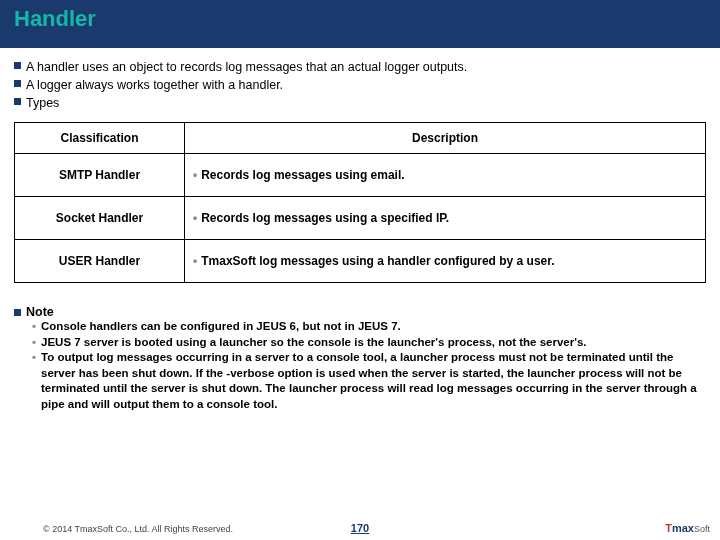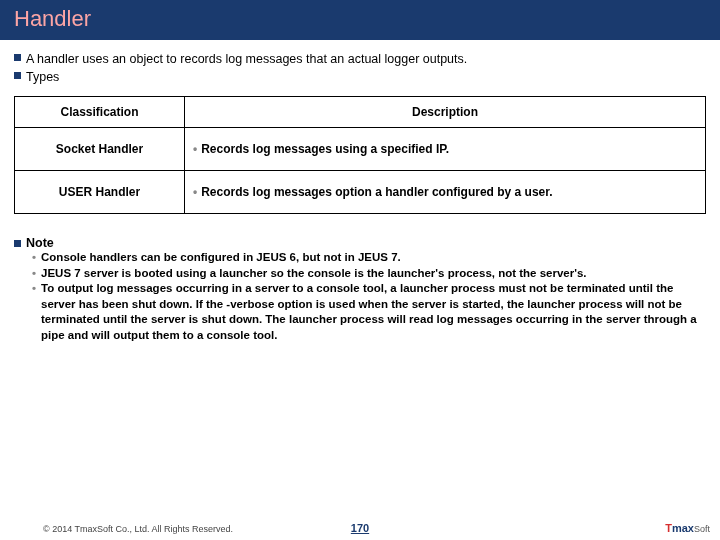--- a/index.html
+++ b/index.html
@@ -8,24 +8,24 @@
     width: 720px;
     height: 540px;
     font-family: Arial, Helvetica, sans-serif;
     background: #fff;
     color: #000;
     position: relative;
     overflow: hidden;
   }
   .title-bar {
     background: #1a3a6e;
-    color: #fca5a5;
+    color: #14b8a6;
     font-size: 22px;
-    font-weight: normal;
-    padding: 6px 14px 8px 14px;
+    font-weight: bold;
+    padding: 6px 14px 16px 14px;
   }
   .content {
     padding: 10px 14px 0 14px;
   }
   .bullets {
     font-size: 12.5px;
     font-weight: normal;
     line-height: 1.45;
     margin-bottom: 10px;
   }
@@ -136,44 +136,52 @@
 <body>
 
 <div class="title-bar">Handler</div>
 
 <div class="content">
 
   <div class="bullets">
     <div class="row">
         <span class="sq"></span>
         <span>A handler uses an object to records log messages that an actual logger outputs.</span>
+      </div>
+    <div class="row">
+        <span class="sq"></span>
+        <span>A logger always works together with a handler.</span>
       </div>
     <div class="row">
         <span class="sq"></span>
         <span>Types</span>
       </div>
   </div>
 
   <table class="grid">
     <colgroup>
         <col style="width:170px">
         <col>
       </colgroup>
     <tbody>
         <tr>
       <th>Classification</th>
       <th>Description</th>
     </tr>
     <tr>
+      <td class="cls">SMTP Handler</td>
+      <td class="desc"><span class="dot">•</span><span>Records log messages using email.</span></td>
+    </tr>
+    <tr>
       <td class="cls">Socket Handler</td>
       <td class="desc"><span class="dot">•</span><span>Records log messages using a specified IP.</span></td>
     </tr>
     <tr>
       <td class="cls">USER Handler</td>
-      <td class="desc"><span class="dot">•</span><span>Records log messages option a handler configured by a user.</span></td>
+      <td class="desc"><span class="dot">•</span><span>TmaxSoft log messages using a handler configured by a user.</span></td>
     </tr>
   </tbody>
     </table>
 
   <div class="note-block">
     <div class="note-title">
       <div class="row">
           <span class="sq"></span>
           <span>Note</span>
         </div>

